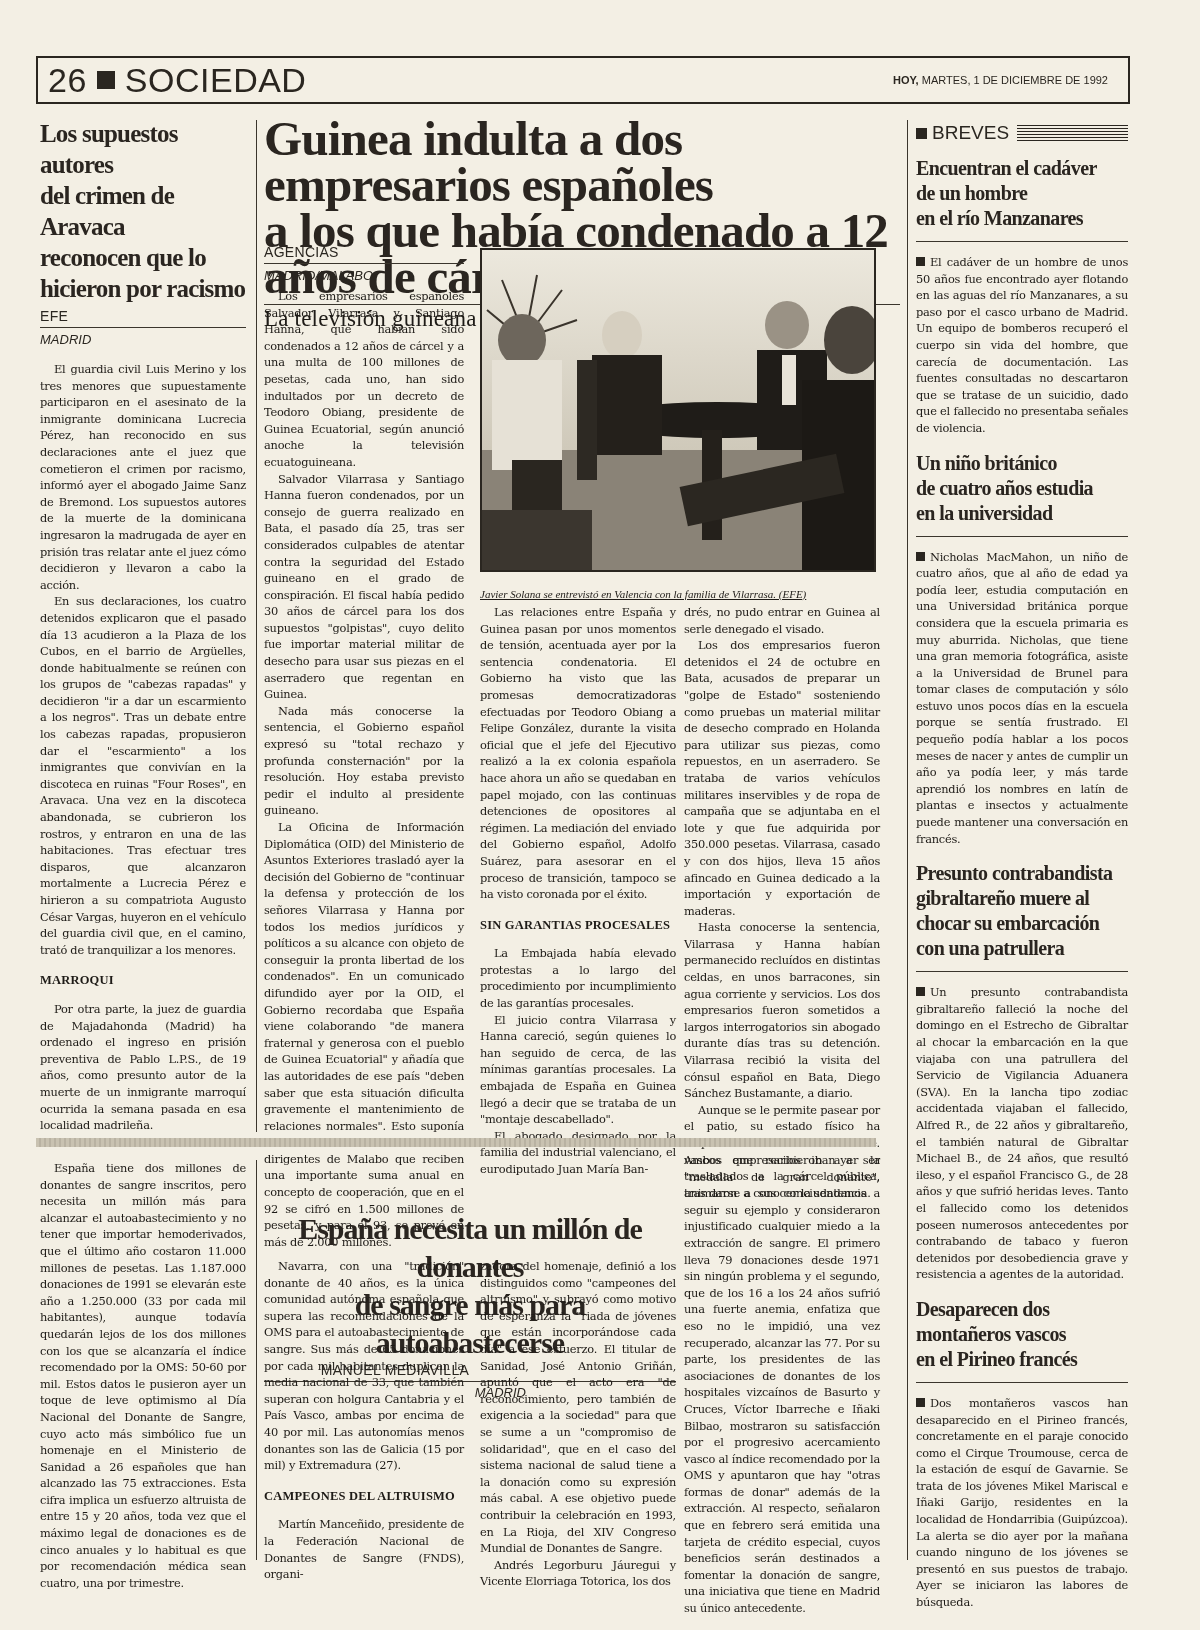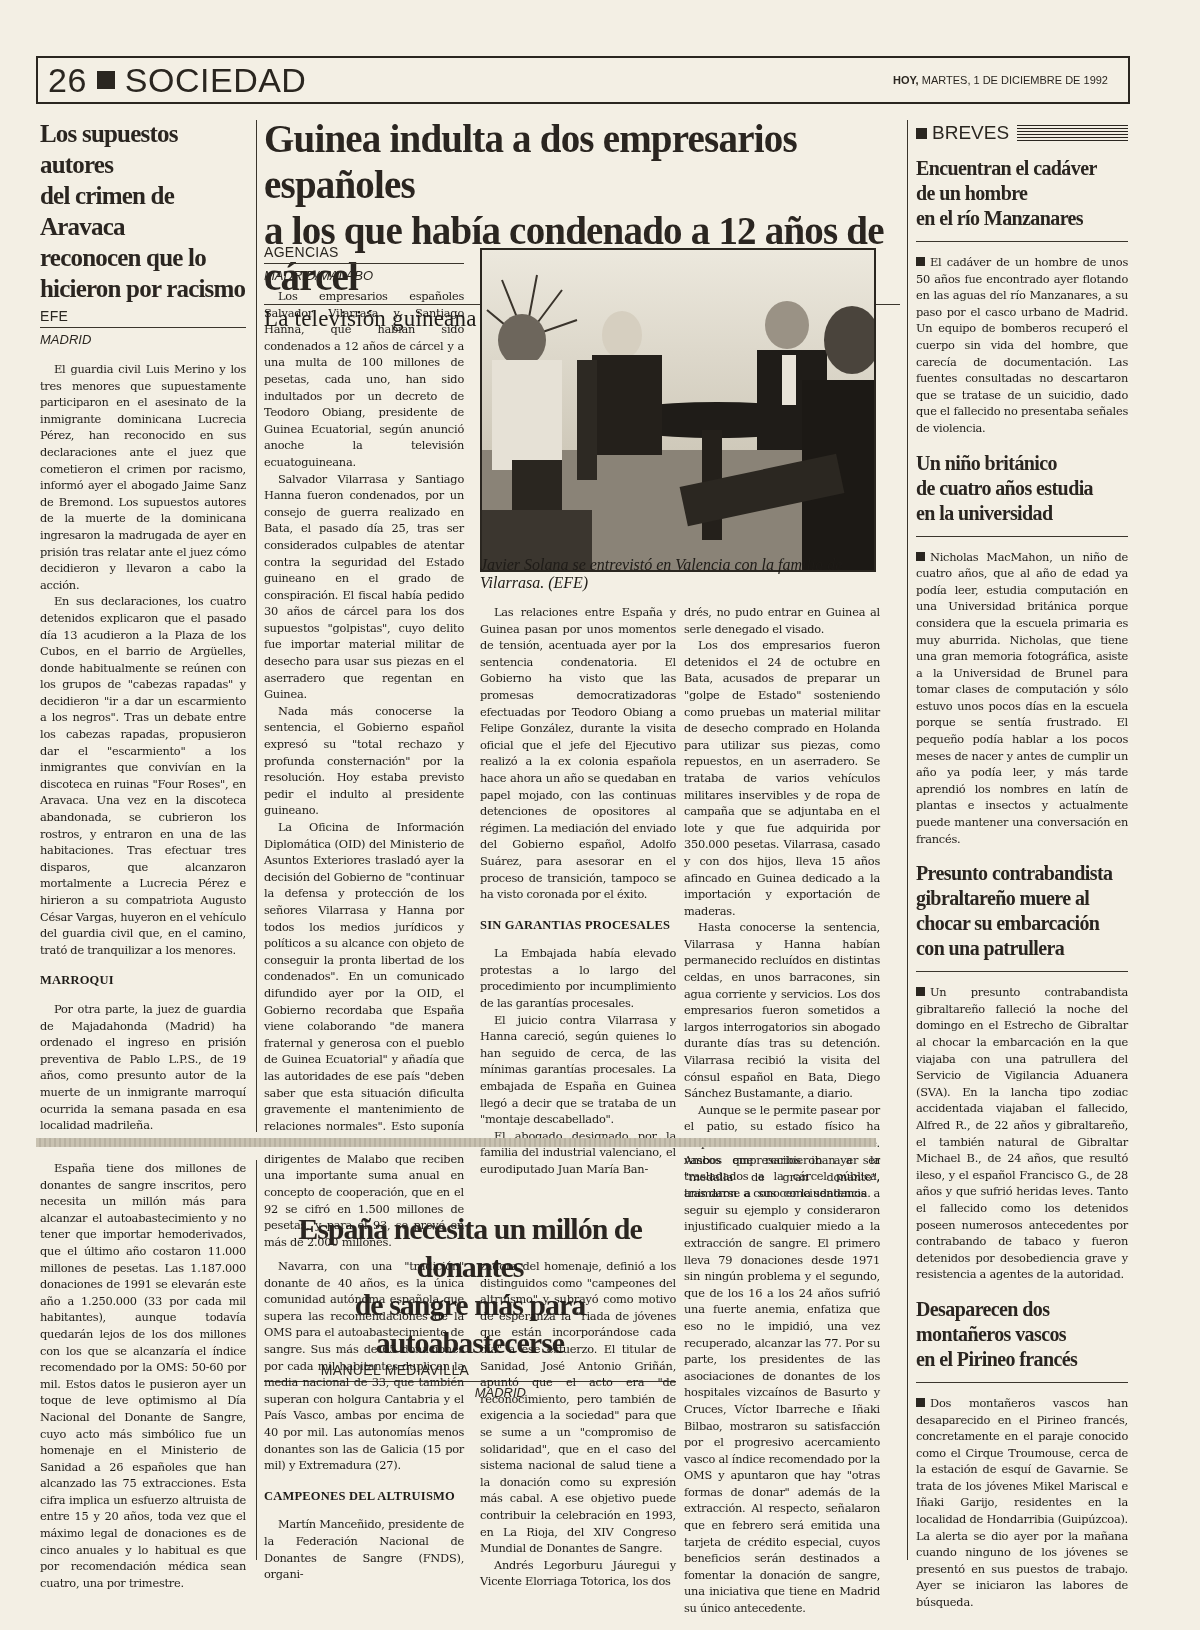--- a/index.html
+++ b/index.html
@@ -47,21 +47,21 @@
   .subhead {
     font-family: "Liberation Serif", serif; font-weight: bold; font-size: 12.5px; margin: 14px 0 12px 0; letter-spacing: 0.2px;
   }
   .bullet { display: inline-block; width: 9px; height: 9px; background: #2a2620; margin-right: 5px; vertical-align: 0; }
 
   .photo {
     position: absolute; left: 480px; top: 248px; width: 396px; height: 324px; border: 2px solid #2a2620;
     background: linear-gradient(180deg, #e9e4d7 0%, #d8d2c3 40%, #8c857a 62%, #5a544c 100%);
     overflow: hidden;
   }
-  .caption { position: absolute; left: 480px; top: 556px; width: 400px; font-family: "Liberation Serif", serif; font-style: italic; font-size: 16px; }
+  .caption { position: absolute; left: 480px; top: 588px; width: 400px; font-family: "Liberation Serif", serif; font-style: italic; font-size: 11px; text-decoration: underline; }
 
   .shade-band {
     position: absolute; left: 36px; top: 1138px; width: 840px; height: 9px;
     background: repeating-linear-gradient(90deg, #c9c2b1 0 3px, #b9b2a2 3px 5px);
   }
 
   .breves-head { font-family: "Liberation Sans", sans-serif; font-size: 19px; color: #2a2620; display: flex; align-items: center; }
   .breves-lines { flex: 1; height: 16px; margin-left: 8px;
     background: repeating-linear-gradient(180deg, #2a2620 0 1px, transparent 1px 3px); }
 </style>
@@ -92,21 +92,21 @@
     <div class="place">MADRID</div>
     <div class="body" style="margin-top:14px;">
       <p>El guardia civil Luis Merino y los tres menores que supuestamente participaron en el asesinato de la inmigrante dominicana Lucrecia Pérez, han reconocido en sus declaraciones ante el juez que cometieron el crimen por racismo, informó ayer el abogado Jaime Sanz de Bremond. Los supuestos autores de la muerte de la dominicana ingresaron la madrugada de ayer en prisión tras relatar ante el juez cómo decidieron y llevaron a cabo la acción.</p>
       <p>En sus declaraciones, los cuatro detenidos explicaron que el pasado día 13 acudieron a la Plaza de los Cubos, en el barrio de Argüelles, donde habitualmente se reúnen con los grupos de "cabezas rapadas" y decidieron "ir a dar un escarmiento a los negros". Tras un debate entre los cabezas rapadas, propusieron dar el "escarmiento" a los inmigrantes que convivían en la discoteca en ruinas "Four Roses", en Aravaca. Una vez en la discoteca abandonada, se cubrieron los rostros, y entraron en una de las habitaciones. Tras efectuar tres disparos, que alcanzaron mortalmente a Lucrecia Pérez e hirieron a su compatriota Augusto César Vargas, huyeron en el vehículo del guardia civil que, en el camino, trató de tranquilizar a los menores.</p>
       <div class="subhead">MARROQUI</div>
       <p>Por otra parte, la juez de guardia de Majadahonda (Madrid) ha ordenado el ingreso en prisión preventiva de Pablo L.P.S., de 19 años, como presunto autor de la muerte de un inmigrante marroquí ocurrida la semana pasada en esa localidad madrileña.</p>
     </div>
   </div>
 
   <div class="abs" style="left:264px;top:116px;width:636px;">
-    <div class="headline" style="font-size:39px;line-height:46px;">
+    <div class="headline" style="font-size:49px;line-height:46px;">
       <div>Guinea indulta a dos empresarios españoles</div>
       <div>a los que había condenado a 12 años de cárcel</div>
     </div>
     <div class="hrule" style="position:relative;margin-top:4px;"></div>
     <div style="font-family:'Liberation Serif',serif;font-size:23px;margin-top:1px;letter-spacing:0.2px;">La televisión guineana anunció el indulto en la noche de ayer</div>
   </div>
   <div class="abs" style="left:264px;top:244px;width:200px;">
     <div class="kicker">AGENCIAS</div>
     <div class="hrule" style="position:relative;margin:3px 0 4px 0;"></div>
     <div class="place">MADRID/MALABO</div>

